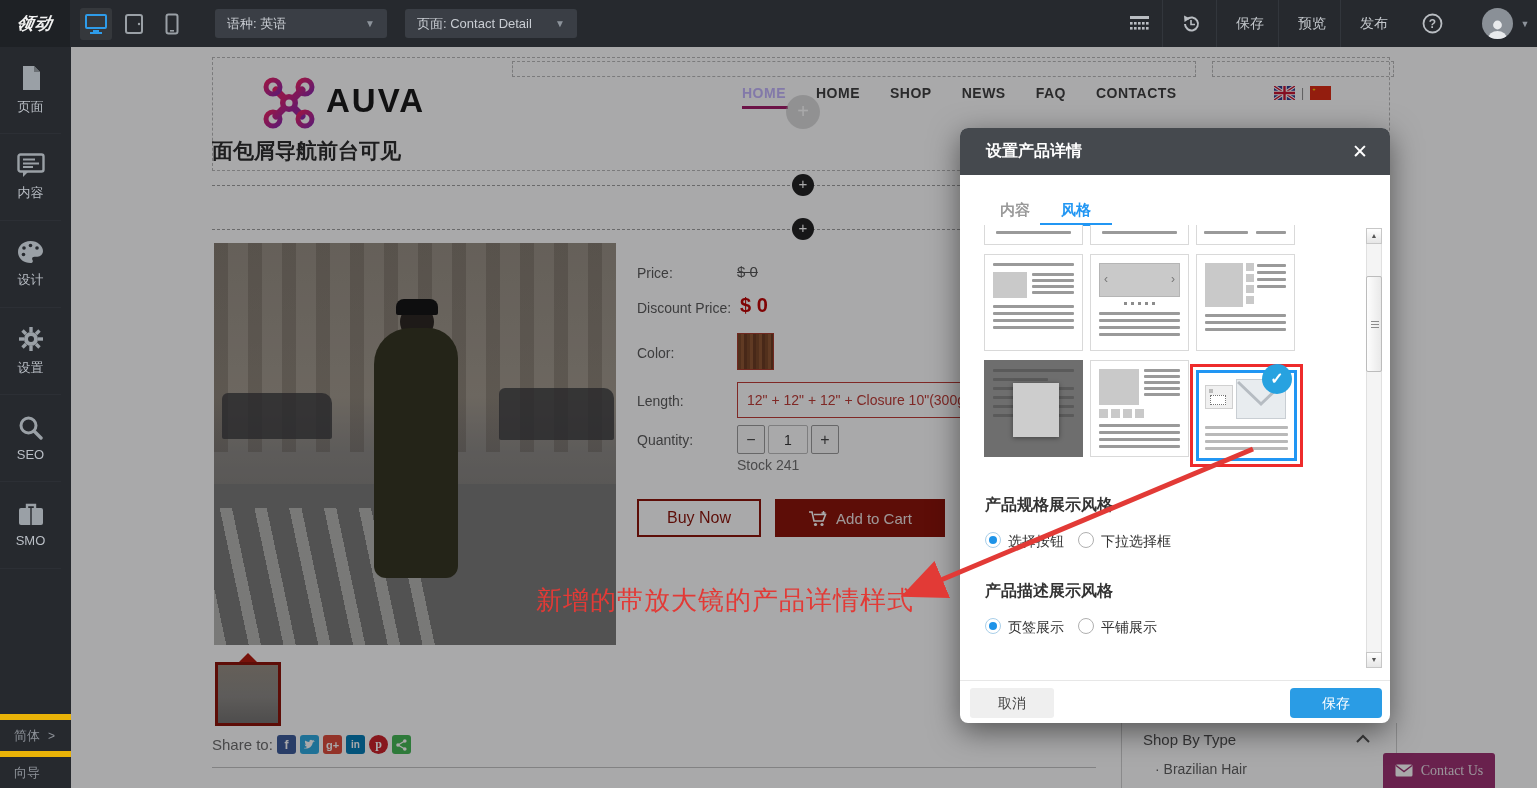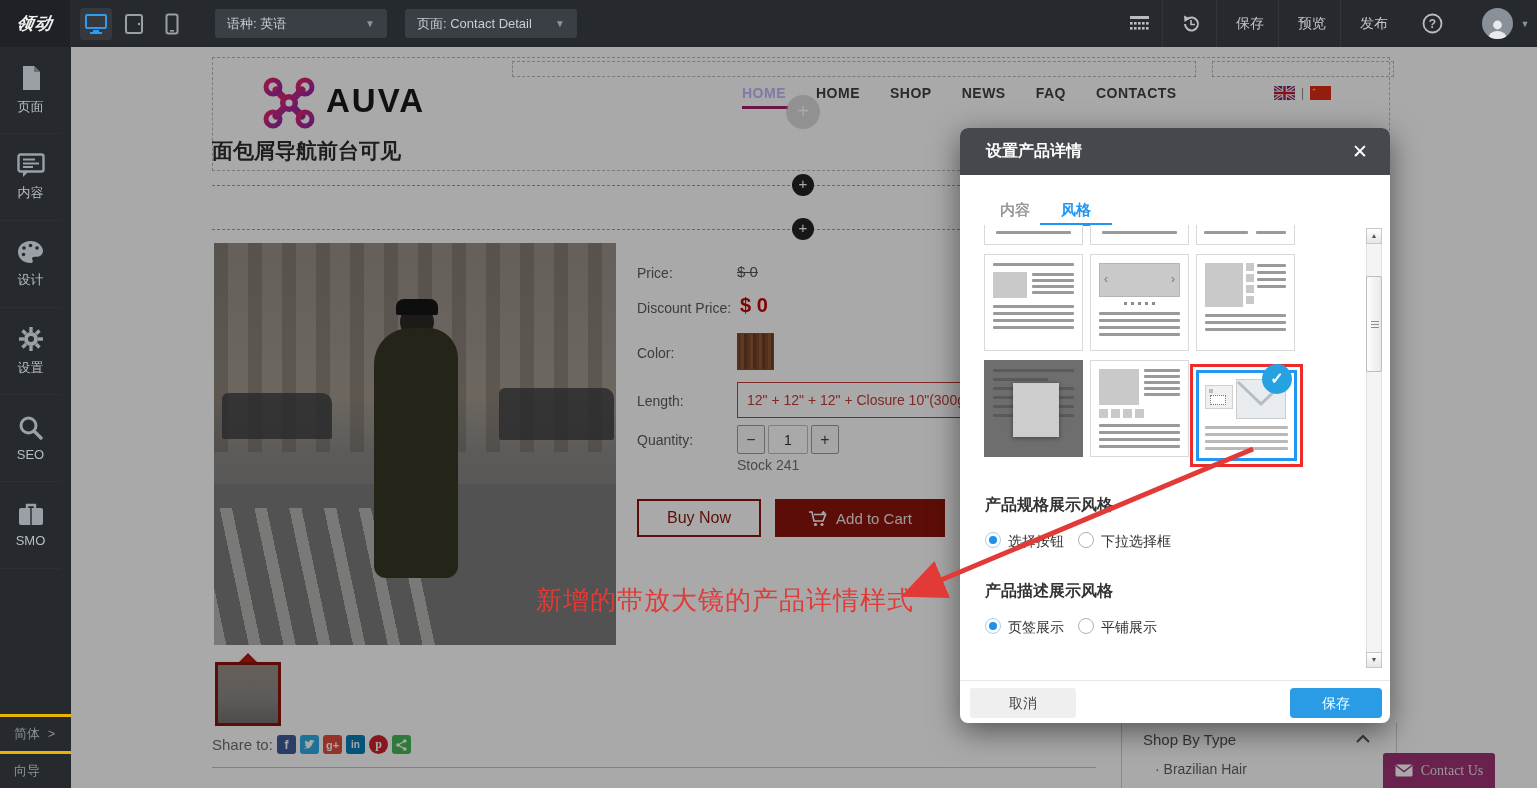--- a/index.html
+++ b/index.html
@@ -17,21 +17,21 @@
   .tbDrop .caret { margin-left:auto; color:#8d939b; font-size:10px; }
   .tbSep { position:absolute; top:0; width:1px; height:47px; background:#32363c; }
   .tbBtn { position:absolute; top:0; height:47px; display:flex; align-items:center; justify-content:center; color:#c3c7cc; font-size:14px; cursor:pointer; }
   .avatar { position:absolute; top:8px; width:31px; height:31px; border-radius:50%; background:#8a9097; display:flex; align-items:flex-end; justify-content:center; overflow:hidden; cursor:pointer; }
 
   
   .sidebar { position:absolute; left:0; top:47px; width:61px; height:741px; background:#26292e; z-index:40; }
   .sbItem { height:87px; display:flex; flex-direction:column; align-items:center; justify-content:center; gap:7px; border-bottom:1px solid #2c2f35; cursor:pointer; }
   .sbItem .lbl { color:#b9bec5; font-size:13px; }
   .sbBottom { position:absolute; left:0; bottom:0; width:71px; }
-  .sbBottomRow { height:37px; display:flex; align-items:center; padding-left:14px; color:#8d9299; font-size:13px; border-top:3px solid #eab308; cursor:pointer; }
+  .sbBottomRow { height:37px; display:flex; align-items:center; padding-left:14px; color:#8d9299; font-size:13px; border-top:6px solid #eab308; cursor:pointer; }
 
   
   .canvasBg { position:absolute; left:71px; top:47px; width:1466px; height:741px; background:#ffffff; }
   .dashedBox { position:absolute; border:1px dashed #b9b9b9; }
   .navItem { font-size:14px; font-weight:bold; color:#3c3c3c; letter-spacing:.5px; cursor:pointer; }
   .navItem.active { color:#c4b5fd; }
   .dashLine { position:absolute; border-top:1px dashed #9e9e9e; height:0; }
   .plusCircle { position:absolute; width:22px; height:22px; border-radius:50%; background:#1f1f1f; color:#fff; font-size:15px; line-height:20px; text-align:center; cursor:pointer; z-index:2; }
   .ghostPlus { position:absolute; width:34px; height:34px; border-radius:50%; background:rgba(190,190,190,.55); color:#fff; font-size:20px; line-height:32px; text-align:center; cursor:pointer; }
 
@@ -79,21 +79,21 @@
   .timg { background:#c9c9c9; }
   .secTitle { position:absolute; font-size:16px; font-weight:bold; color:#333; }
   .radio { position:absolute; width:16px; height:16px; border-radius:50%; border:1px solid #b0b0b0; background:#fff; cursor:pointer; }
   .radio.checked { border-color:#a9cfe9; }
   .radio.checked::after { content:''; position:absolute; left:3px; top:3px; width:8px; height:8px; border-radius:50%; background:#1d93e8; }
   .radioLbl { position:absolute; font-size:14px; color:#333; cursor:pointer; }
   .sbTrack { position:absolute; left:1366px; width:16px; background:#f4f4f4; border:1px solid #e0e0e0; z-index:21; }
   .sbBtnV { position:absolute; left:1366px; width:16px; height:16px; background:linear-gradient(#fefefe,#e6e6e6); border:1px solid #c7c7c7; color:#555; font-size:7px; text-align:center; line-height:14px; z-index:22; cursor:pointer; }
   .sbThumbV { position:absolute; left:1366px; width:16px; height:96px; background:linear-gradient(90deg,#fdfdfd,#e9e9e9); border:1px solid #bcbcbc; border-radius:2px; z-index:22; cursor:pointer; }
   .sbThumbV::after { content:''; position:absolute; left:4px; top:44px; width:8px; height:8px; background:repeating-linear-gradient(#8c8c8c 0 1px, transparent 1px 3px); }
-  .cancelBtn { position:absolute; left:970px; top:688px; width:106px; height:30px; background:#efefef; color:#444; font-size:14px; text-align:center; line-height:30px; border-radius:3px; cursor:pointer; z-index:21; }
+  .cancelBtn { position:absolute; left:970px; top:688px; width:84px; height:30px; background:#efefef; color:#444; font-size:14px; text-align:center; line-height:30px; border-radius:3px; cursor:pointer; z-index:21; }
   .saveBtn { position:absolute; left:1290px; top:688px; width:92px; height:30px; background:#2a9ce5; color:#fff; font-size:14px; text-align:center; line-height:30px; border-radius:4px; cursor:pointer; z-index:21; }
 
   
   .annoText { position:absolute; left:536px; top:583px; font-family:"DejaVu Serif",serif; font-size:26px; color:#e23a36; letter-spacing:1px; z-index:30; }
   .annoSvg { position:absolute; left:0; top:0; width:1537px; height:788px; z-index:30; pointer-events:none; }
 </style>
 </head>
 <body>
 
 <div class="stage">

